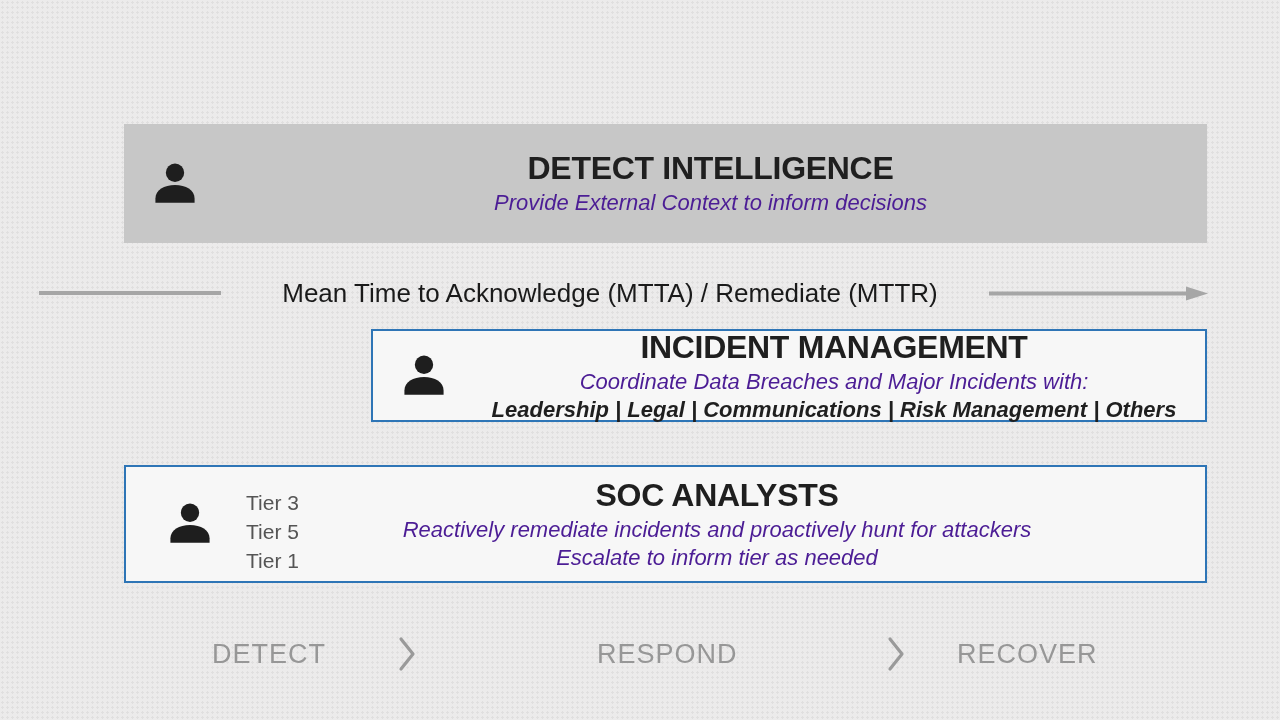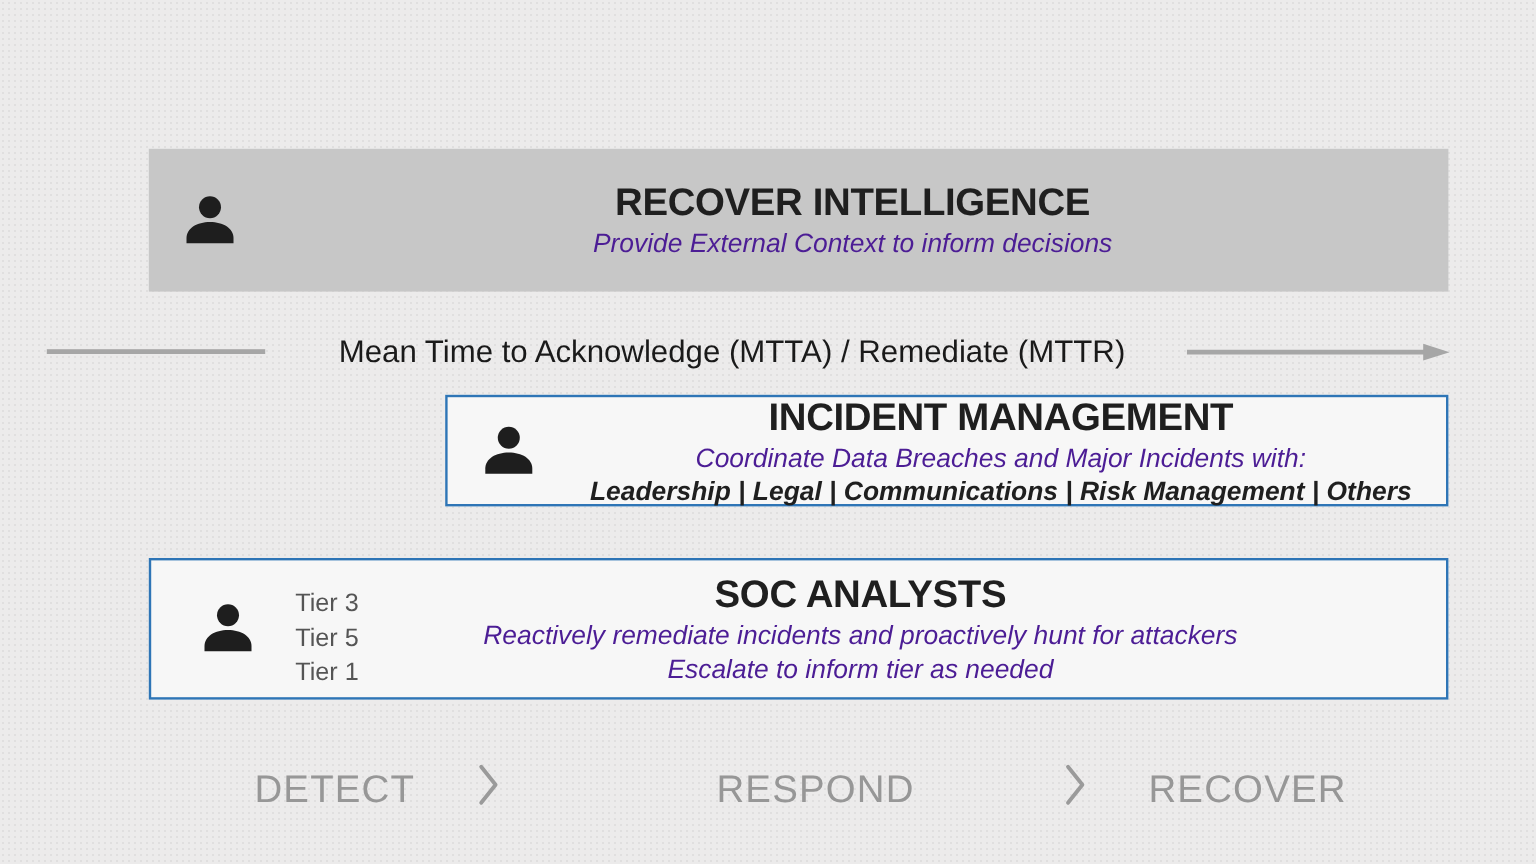--- a/index.html
+++ b/index.html
@@ -60,21 +60,21 @@
   }
   .mtta-label{
     position:absolute; left:230px; top:278px; width:760px;
     font-size:26px; color:#1a1a1a; text-align:center; white-space:nowrap;
   }
   .mtta-arrow{
     position:absolute; left:989px; top:286px;
   }
   
   .phase{
-    position:absolute; top:639px; font-size:32px; letter-spacing:1px;
+    position:absolute; top:639px; font-size:27px; letter-spacing:1px;
     color:#979797; white-space:nowrap;
   }
   .phase-detect{left:212px;}
   .phase-respond{left:597px;}
   .phase-recover{left:957px;}
   .phase-chevron{position:absolute; top:634px;}
   .chevron-1{left:395px;}
   .chevron-2{left:884px;}
 </style>
 </head>
@@ -84,21 +84,21 @@
 
 
   <div class="band threat">
     <div class="icon-col">
       <svg class="person" viewBox="0 0 24 24">
         <circle cx="12" cy="6.6" r="4.4"></circle>
         <path d="M2.6 21 v-2.1 c0-3.9 4.2-6.4 9.4-6.4 s9.4 2.5 9.4 6.4 V21 z"></path>
       </svg>
     </div>
     <div class="text-col">
-      <div class="band-title">RECOVER INTELLIGENCE</div>
+      <div class="band-title">DETECT INTELLIGENCE</div>
       <div class="band-sub">Provide External Context to inform decisions</div>
     </div>
   </div>
 
   <div class="mtta-line-left"></div>
   <div class="mtta-label">Mean Time to Acknowledge (MTTA) / Remediate (MTTR)</div>
   <svg class="mtta-arrow" width="220" height="15" viewBox="0 0 220 15">
     <line x1="0" y1="7.5" x2="200" y2="7.5" stroke="#a6a6a6" stroke-width="4"></line>
     <polygon points="197,0.5 219,7.5 197,14.5" fill="#a6a6a6"></polygon>
   </svg>

